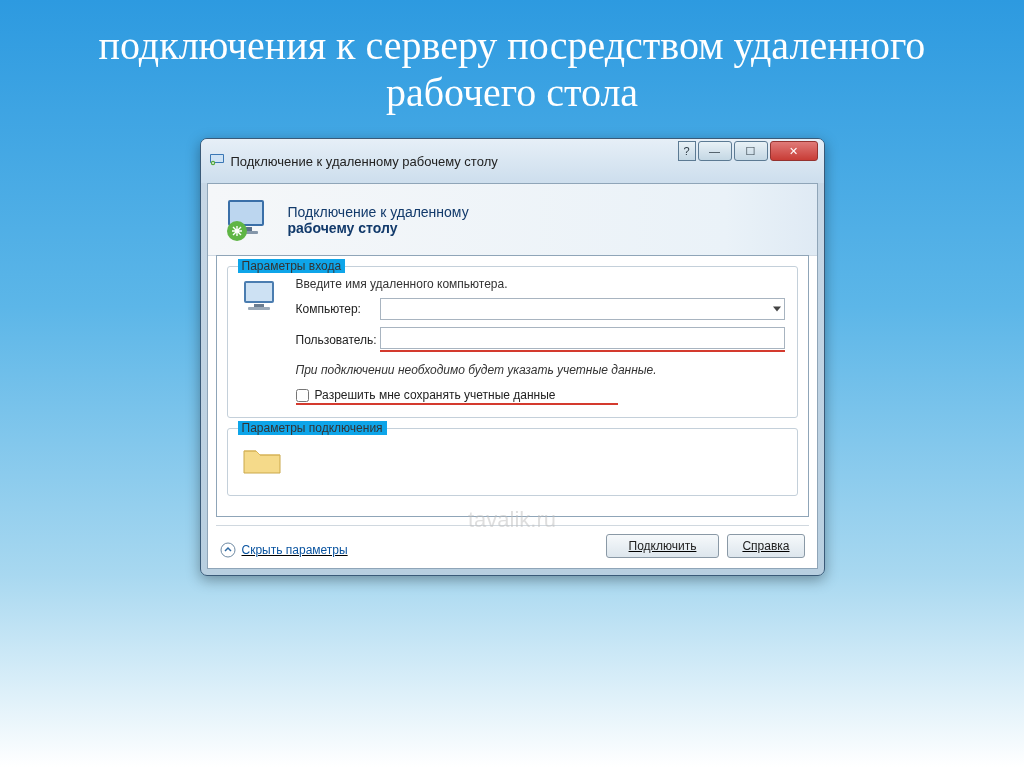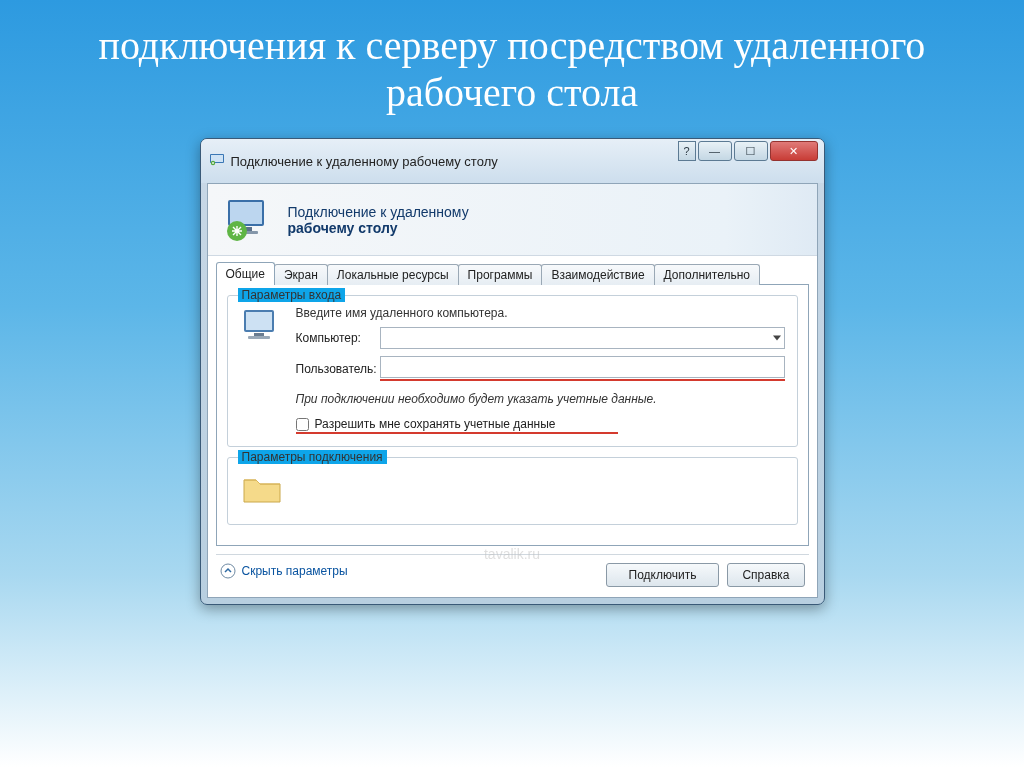--- a/index.html
+++ b/index.html
@@ -143,25 +143,25 @@
     background: linear-gradient(to bottom, #f6f9fb, #dde6ed);
     font-size:12px; color:#222;
     padding: 0 14px;
     cursor: default;
   }
 
   .footer-row {
     border-top:1px solid #d0d8df;
     margin: 0 8px;
     padding: 8px 4px 6px 4px;
-    display:flex; align-items:flex-start; justify-content:space-between;
+    display:flex; align-items:flex-end; justify-content:space-between;text-decoration:underline;
   }
   .footer-row .linklike { color:#0a54a0; font-size:12px; display:flex; align-items:center; gap:6px;}
   .footer-row .rightbtns { display:flex; gap:8px; }
-  .wm-visible { opacity:.5; position:absolute; left:50%; transform:translateX(-50%); bottom:42px; font-size:14px; color:#bfbfbf;}
+  .wm-visible { opacity:.5; position:absolute; left:50%; transform:translateX(-50%); bottom:42px; font-size:22px; color:#bfbfbf;}
 
   .save-row { display:flex; gap:6px; margin-top:8px; }
 </style>
 </head>
 <body>
 
 <div class="slide-frame">
   <div class="slide-title">подключения к серверу посредством удаленного рабочего стола</div>
 
   <div class="win7-window" style="position:relative;">
@@ -194,28 +194,20 @@
             <circle cx="15" cy="37" r="10" fill="#5fb545"></circle>
             <path d="M10 37 h10 M15 32 v10 M11 33 l8 8 M11 41 l8 -8" stroke="#fff" stroke-width="1.4"></path>
           </svg>
         </div>
         <div class="hd-text">
           <div class="line1">Подключение к удаленному</div>
           <div class="line2">рабочему столу</div>
         </div>
       </div>
 
-      <div class="tabs">
-        <div class="tab active">Общие</div>
-        <div class="tab">Экран</div>
-        <div class="tab">Локальные ресурсы</div>
-        <div class="tab">Программы</div>
-        <div class="tab">Взаимодействие</div>
-        <div class="tab">Дополнительно</div>
-      </div>
 
       <div class="tab-body">
 
         <div class="groupbox">
           <div class="legend">Параметры входа</div>
 
           <div class="login-grid">
             <div class="login-icon">
               <svg viewBox="0 0 44 44" width="44" height="44">
                 <rect x="4" y="4" width="30" height="22" rx="2" fill="#4b7db0"></rect>

